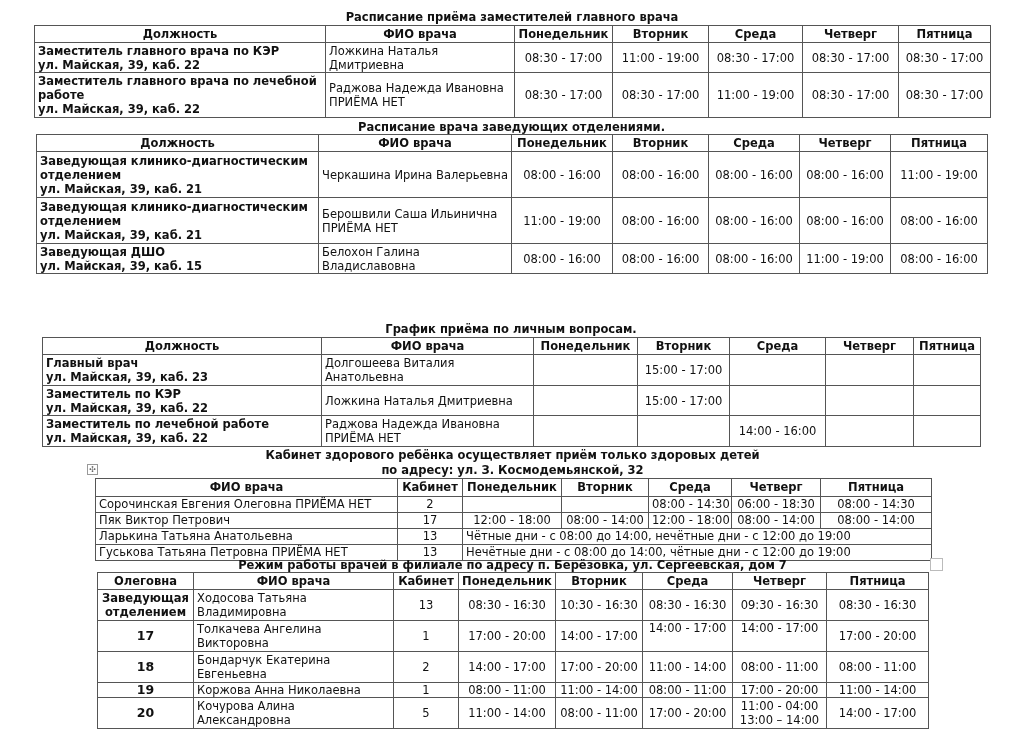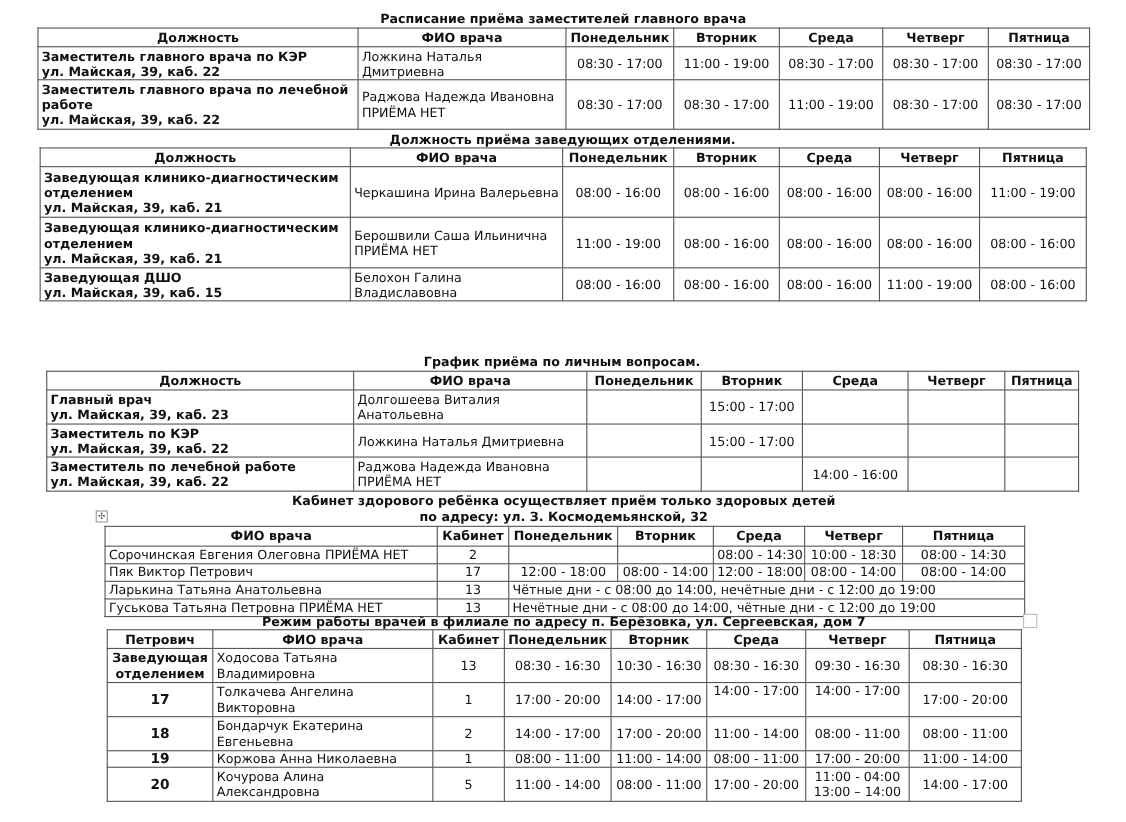--- a/index.html
+++ b/index.html
@@ -60,21 +60,21 @@
       <td class="name">Раджова Надежда Ивановна<br>ПРИЁМА НЕТ</td>
       <td class="time">08:30 - 17:00</td>
       <td class="time">08:30 - 17:00</td>
       <td class="time">11:00 - 19:00</td>
       <td class="time">08:30 - 17:00</td>
       <td class="time">08:30 - 17:00</td>
     </tr>
   </tbody>
 </table>
 
-<div class="title" style="left:36px; top:120px; width:951px;">Должность приёма заведующих отделениями.</div>
+<div class="title" style="left:36px; top:120px; width:951px;">Расписание врача заведующих отделениями.</div>
 <table id="t2" style="left:36px; top:134px; width:951px;">
   <colgroup>
       <col style="width:282px">
       <col style="width:193px">
       <col style="width:101px">
       <col style="width:96px">
       <col style="width:91px">
       <col style="width:91px">
       <col style="width:97px">
     </colgroup>
@@ -197,21 +197,21 @@
     <th>Пятница</th>
   </tr>
     </thead>
   <tbody>
     <tr>
       <td class="name">Сорочинская Евгения Олеговна ПРИЁМА НЕТ</td>
       <td class="center">2</td>
       <td class="time"></td>
       <td class="time"></td>
       <td class="time">08:00 - 14:30</td>
-      <td class="time">10:00 - 18:30</td>
+      <td class="time">06:00 - 18:30</td>
       <td class="time">08:00 - 14:30</td>
     </tr>
     <tr>
       <td class="name">Пяк Виктор Петрович</td>
       <td class="center">17</td>
       <td class="time">12:00 - 18:00</td>
       <td class="time">08:00 - 14:00</td>
       <td class="time">12:00 - 18:00</td>
       <td class="time">08:00 - 14:00</td>
       <td class="time">08:00 - 14:00</td>
@@ -237,21 +237,21 @@
       <col style="width:200px">
       <col style="width:65px">
       <col style="width:97px">
       <col style="width:87px">
       <col style="width:90px">
       <col style="width:94px">
       <col style="width:102px">
     </colgroup>
   <thead>
       <tr style="height:17px">
-    <th>Петрович</th>
+    <th>Олеговна</th>
     <th>ФИО врача</th>
     <th>Кабинет</th>
     <th>Понедельник</th>
     <th>Вторник</th>
     <th>Среда</th>
     <th>Четверг</th>
     <th>Пятница</th>
   </tr>
     </thead>
   <tbody>

